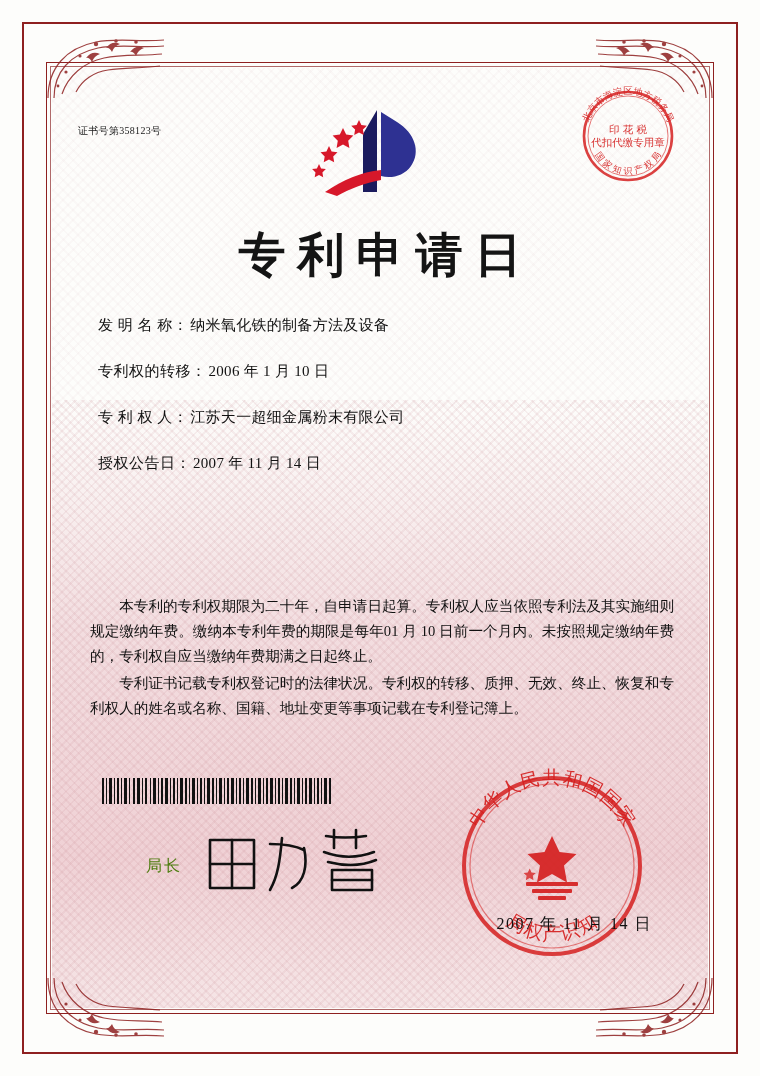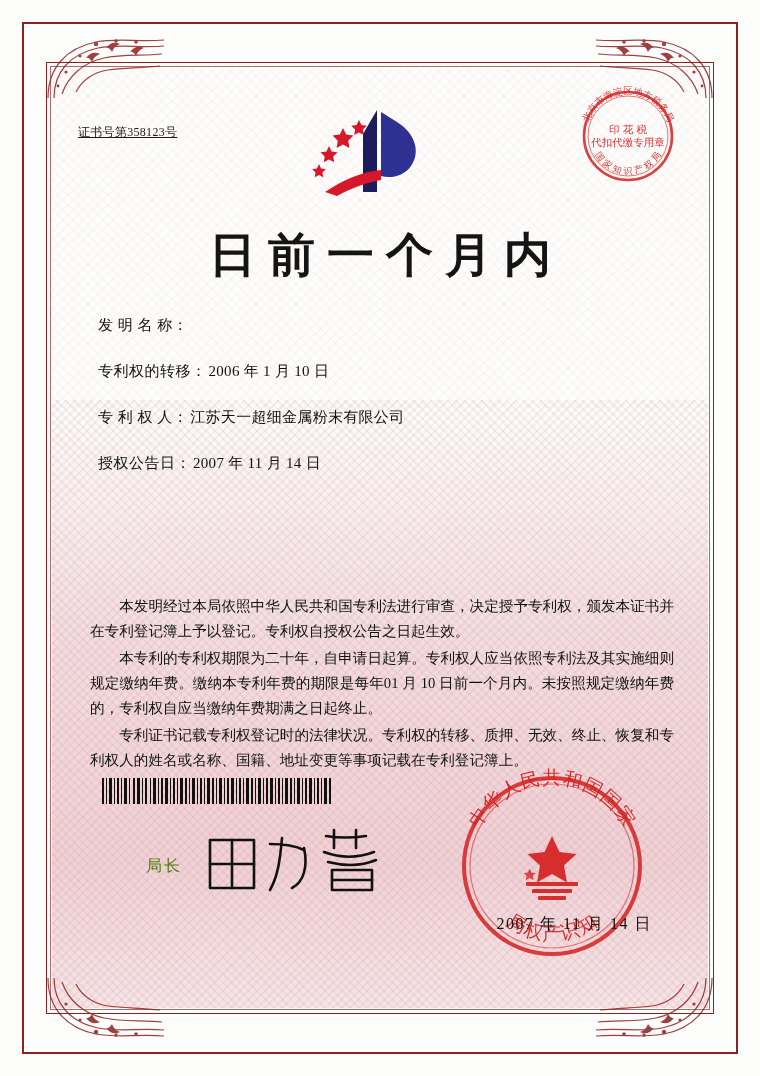--- a/index.html
+++ b/index.html
@@ -73,25 +73,24 @@
   
   .content {
     position: absolute;
     left: 50px; top: 66px; right: 50px; bottom: 66px;
   }
 
   .cert-no {
     position: absolute;
     left: 28px;
     top: 58px;
-    font-size: 12px;
+    font-size: 10px;
     color: #1b1b1b;
     letter-spacing: 0.3px;
     white-space: nowrap;
-    text-decoration: underline;
   }
 
   
   .logo {
     position: absolute;
     left: 50%;
     transform: translateX(-50%);
     top: 34px;
     width: 190px;
     height: 110px;
@@ -343,42 +342,42 @@
           <textPath href="#arcTop" startOffset="50%" text-anchor="middle">北京市海淀区地方税务局</textPath>
         </text>
         <text font-size="9" fill="#d52020" font-family="'DejaVu Sans',sans-serif" opacity="0.9">
           <textPath href="#arcBottom" startOffset="50%" text-anchor="middle">国 家 知 识 产 权 局</textPath>
         </text>
         <text x="56" y="53" font-size="10.5" fill="#d52020" text-anchor="middle" font-family="'DejaVu Sans',sans-serif" opacity="0.92">印 花 税</text>
         <text x="56" y="66" font-size="10.5" fill="#d52020" text-anchor="middle" font-family="'DejaVu Sans',sans-serif" opacity="0.92">代扣代缴专用章</text>
       </svg>
     </div>
 
-    <div class="title">日前一个月内</div>
+    <div class="title">专利申请日</div>
 
     <div class="fields">
       <div class="field">
         <span class="flabel">发 明 名 称：</span>
+        <span class="fvalue">纳米氧化铁的制备方法及设备</span>
       </div>
       <div class="field">
         <span class="flabel">专利权的转移：</span>
         <span class="fvalue">2006 年 1 月 10 日</span>
       </div>
       <div class="field">
         <span class="flabel">专 利 权 人：</span>
         <span class="fvalue">江苏天一超细金属粉末有限公司</span>
       </div>
       <div class="field">
         <span class="flabel">授权公告日：</span>
         <span class="fvalue">2007 年 11 月 14 日</span>
       </div>
     </div>
 
     <div class="paragraphs">
-      <p>本发明经过本局依照中华人民共和国专利法进行审查，决定授予专利权，颁发本证书并在专利登记簿上予以登记。专利权自授权公告之日起生效。</p>
       <p>本专利的专利权期限为二十年，自申请日起算。专利权人应当依照专利法及其实施细则规定缴纳年费。缴纳本专利年费的期限是每年01 月 10 日前一个月内。未按照规定缴纳年费的，专利权自应当缴纳年费期满之日起终止。</p>
       <p>专利证书记载专利权登记时的法律状况。专利权的转移、质押、无效、终止、恢复和专利权人的姓名或名称、国籍、地址变更等事项记载在专利登记簿上。</p>
     </div>
 
     <div class="barcode">
       <svg viewBox="0 0 230 26" xmlns="http://www.w3.org/2000/svg" preserveAspectRatio="none">
         <g fill="#111">
           <rect x="0" y="0" width="2" height="26"></rect>
             <rect x="4" y="0" width="1" height="26"></rect>
           <rect x="7" y="0" width="3" height="26"></rect>

